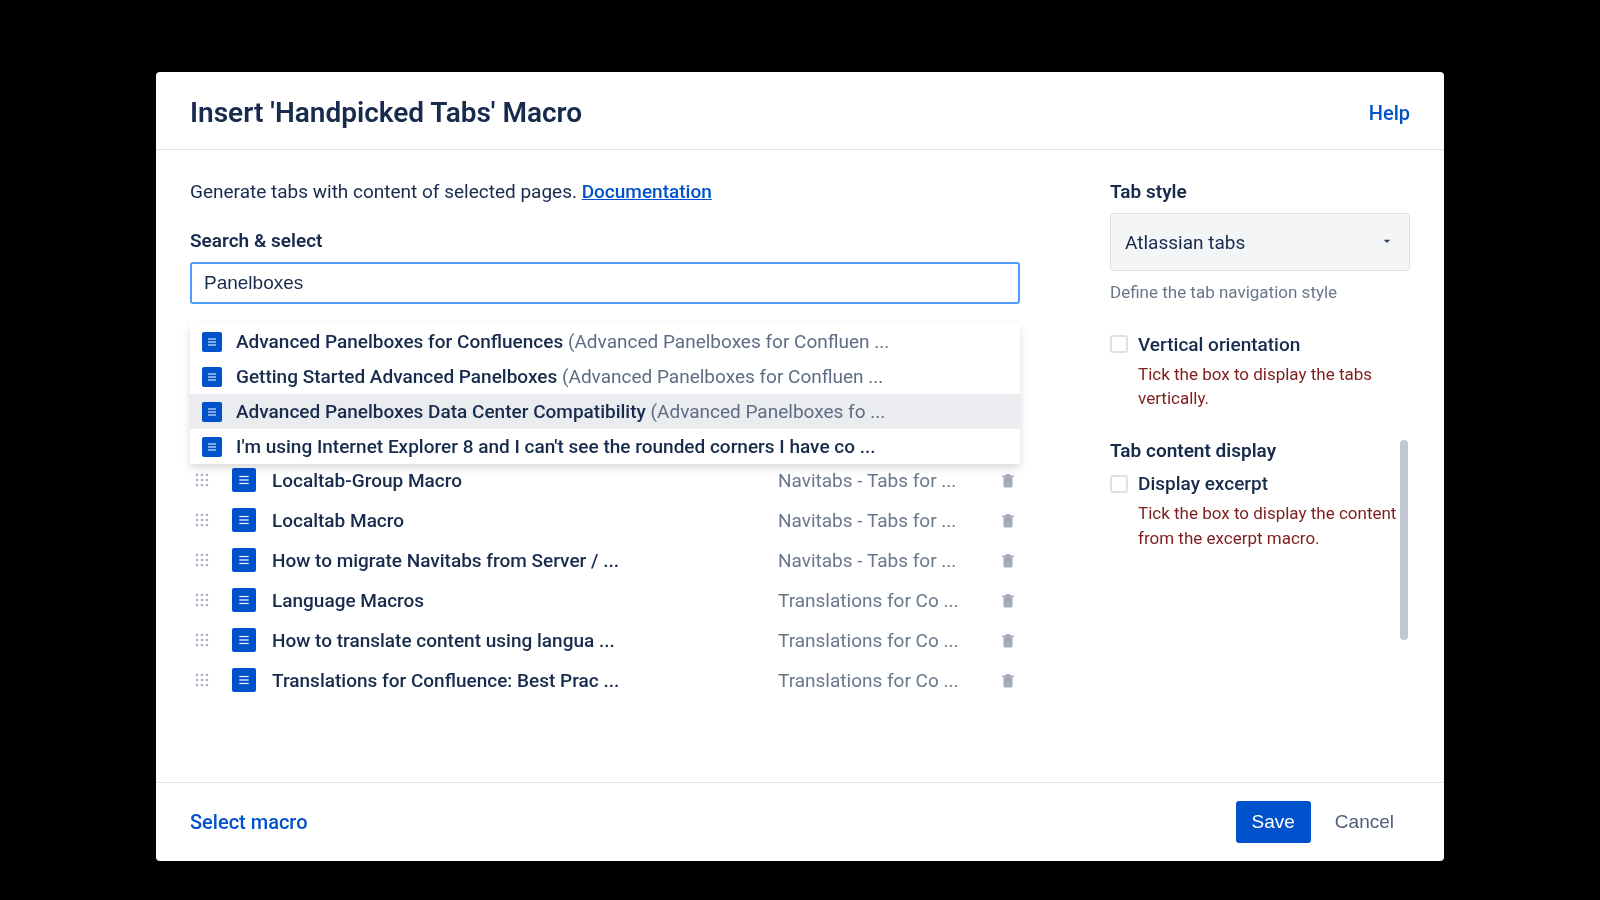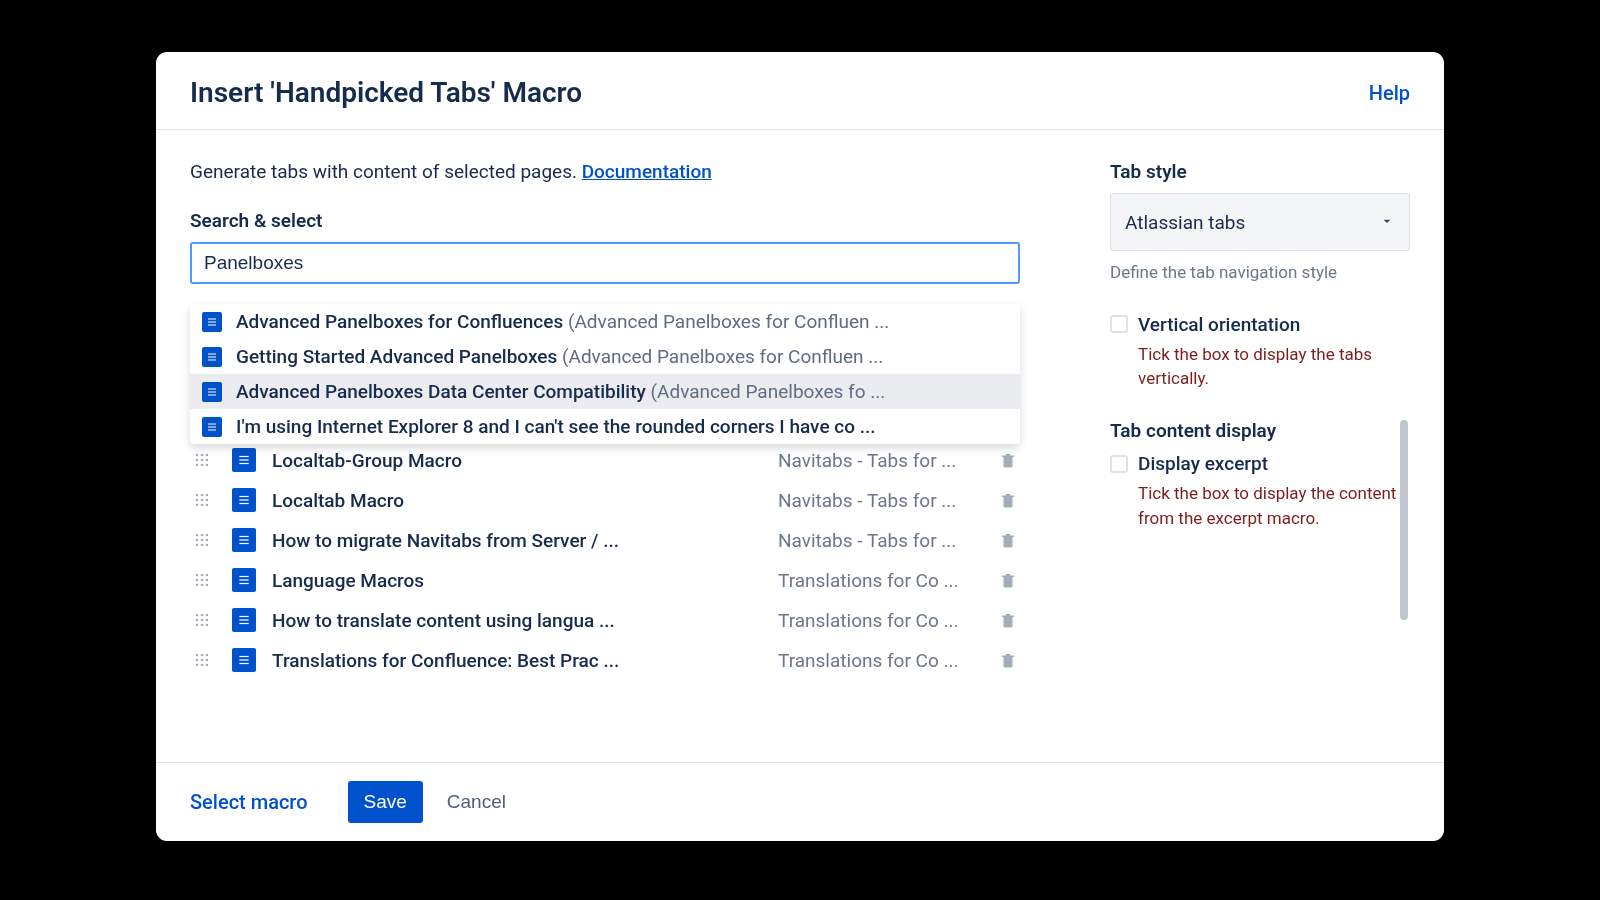--- a/index.html
+++ b/index.html
@@ -10,25 +10,25 @@
     body {
       font-family: -apple-system, BlinkMacSystemFont, "Segoe UI", Roboto, Helvetica, Arial, sans-serif;
       background: #000;
       width: 1600px;
       height: 900px;
       position: relative;
     }
     .modal {
       position: absolute;
       left: 156px;
-      top: 52px;
+      top: 72px;
       width: 1288px;
       height: 789px;
       background: #fff;
-      border-radius: 11px;
+      border-radius: 4px;
       display: flex;
       flex-direction: column;
     }
     .modal-header {
       padding: 24px 34px 20px 34px;
       border-bottom: 1px solid #dfe1e6;
       display: flex;
       justify-content: space-between;
       align-items: center;
     }
@@ -277,21 +277,21 @@
       font-size: 19px;
       font-weight: 600;
       color: #172b4d;
       margin-bottom: 10px;
     }
     .modal-footer {
       border-top: 1px solid #dfe1e6;
       padding: 18px 34px;
       display: flex;
       align-items: center;
-      gap: 40px;
+      justify-content: space-between;
     }
     .select-macro {
       font-size: 20px;
       color: #0052cc;
       font-weight: 500;
       cursor: pointer;
     }
     .footer-buttons {
       display: flex;
       gap: 8px;

